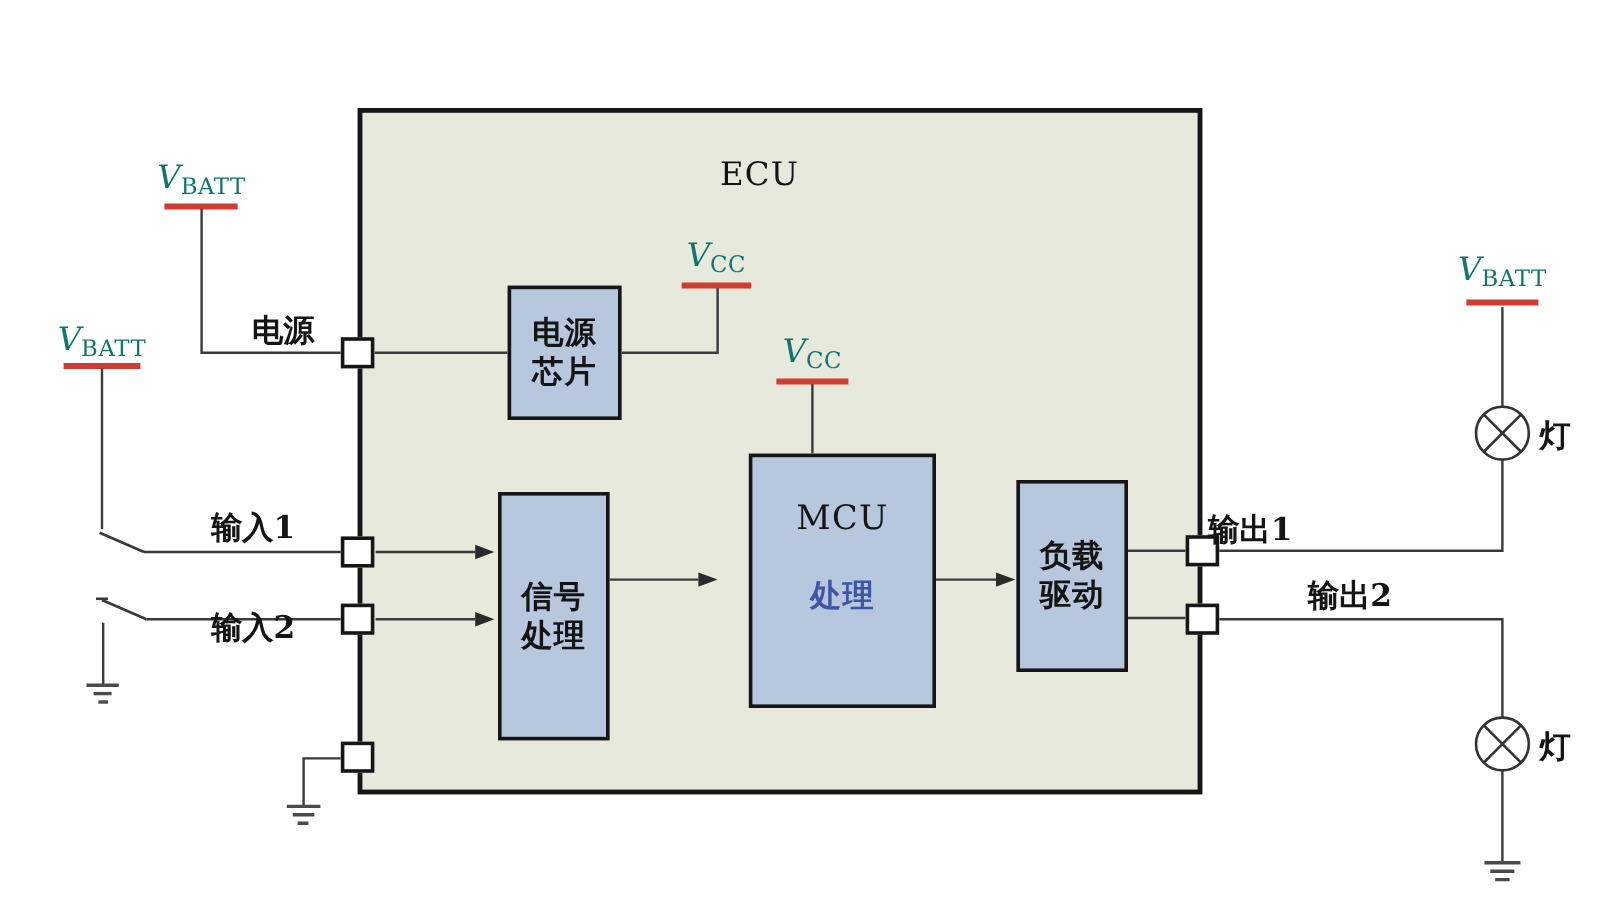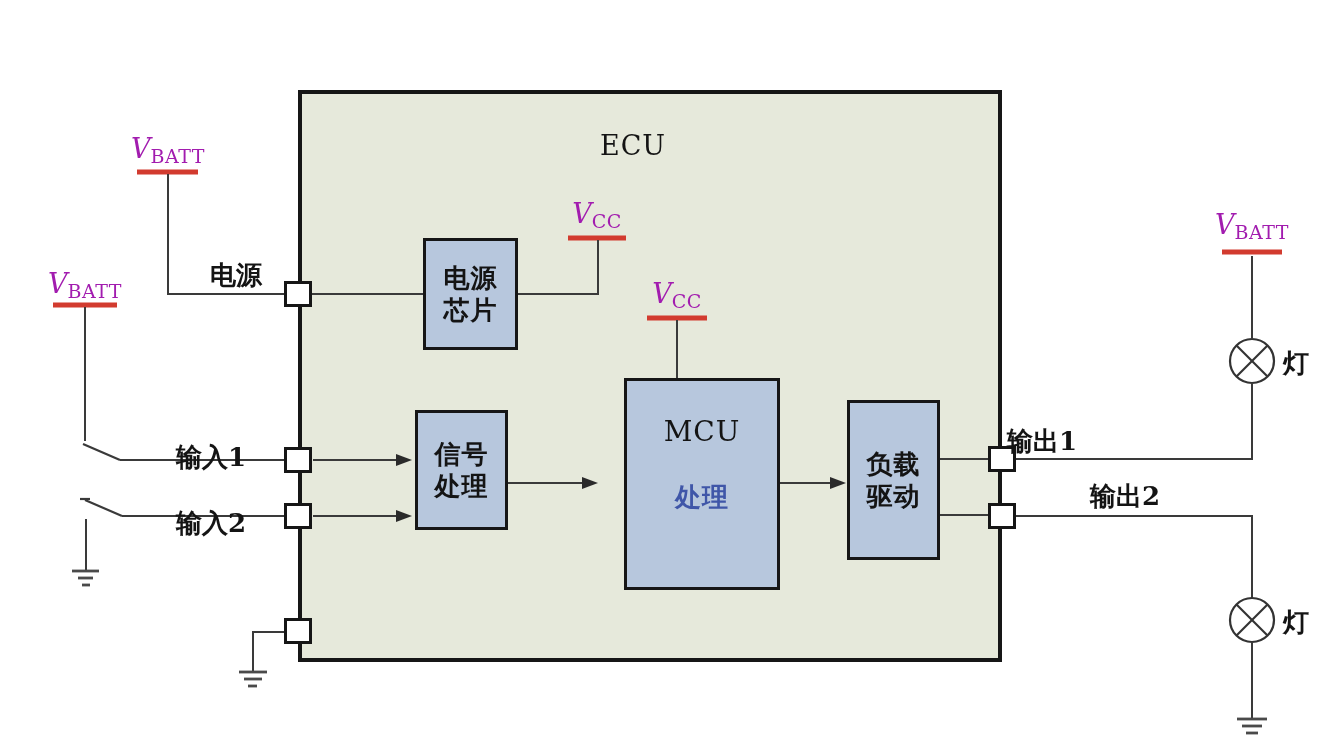--- a/index.html
+++ b/index.html
@@ -36,21 +36,21 @@
   .lbl{
     position:absolute;font-size:26px;font-weight:600;color:#141414;
     z-index:4;white-space:nowrap;text-align:center;
   }
   .ecu-title{
     position:absolute;left:600px;top:130px;width:76px;
     font-size:27px;font-weight:500;letter-spacing:1px;color:#141414;z-index:4;
   }
   .rail{
     position:absolute;z-index:4;font-size:27px;font-style:italic;
-    color:#a21caf;text-align:center;white-space:nowrap;
+    color:#0f766e;text-align:center;white-space:nowrap;
   }
   .rail sub{font-size:19px;font-style:normal;vertical-align:-5px;letter-spacing:.5px;}
 </style>
 </head>
 <body>
 
 <div class="stage">
 
   <div class="ecu"></div>
 
@@ -122,21 +122,21 @@
     </g>
   </svg>
 
   <div class="ecu-title">ECU</div>
 
   <div class="block" style="left:423px;top:238px;width:95px;height:112px;">
     <div class="bl">电源</div>
     <div class="bl">芯片</div>
   </div>
 
-  <div class="block" style="left:415px;top:410px;width:93px;height:120px;">
+  <div class="block" style="left:415px;top:410px;width:93px;height:207px;">
     <div class="bl">信号</div>
     <div class="bl">处理</div>
   </div>
 
   <div class="block mcu-block" style="left:624px;top:378px;width:156px;height:212px;">
     <div class="bl bl1">MCU</div>
     <div class="bl bl2">处理</div>
   </div>
 
   <div class="block" style="left:847px;top:400px;width:93px;height:160px;">
@@ -145,21 +145,21 @@
   </div>
 
   <div class="pin" style="left:284px;top:281px;"></div>
   <div class="pin" style="left:284px;top:447px;"></div>
   <div class="pin" style="left:284px;top:503px;"></div>
   <div class="pin" style="left:284px;top:618px;"></div>
   <div class="pin" style="left:988px;top:446px;"></div>
   <div class="pin" style="left:988px;top:503px;"></div>
 
   <div class="lbl" style="left:205px;top:258px;width:62px;">电源</div>
-  <div class="lbl" style="left:172px;top:422px;width:78px;margin-top:18px;">输入1</div>
+  <div class="lbl" style="left:172px;top:422px;width:78px;">输入1</div>
   <div class="lbl" style="left:172px;top:506px;width:78px;">输入2</div>
   <div class="lbl" style="left:1004px;top:424px;width:76px;">输出1</div>
   <div class="lbl" style="left:1087px;top:479px;width:76px;">输出2</div>
 
   <div class="lbl" style="left:1283px;top:346px;">灯</div>
   <div class="lbl" style="left:1283px;top:605px;">灯</div>
 
   <div class="rail" style="left:108px;top:133px;width:120px;">
     <span>V</span><sub>BATT</sub>
   </div>

